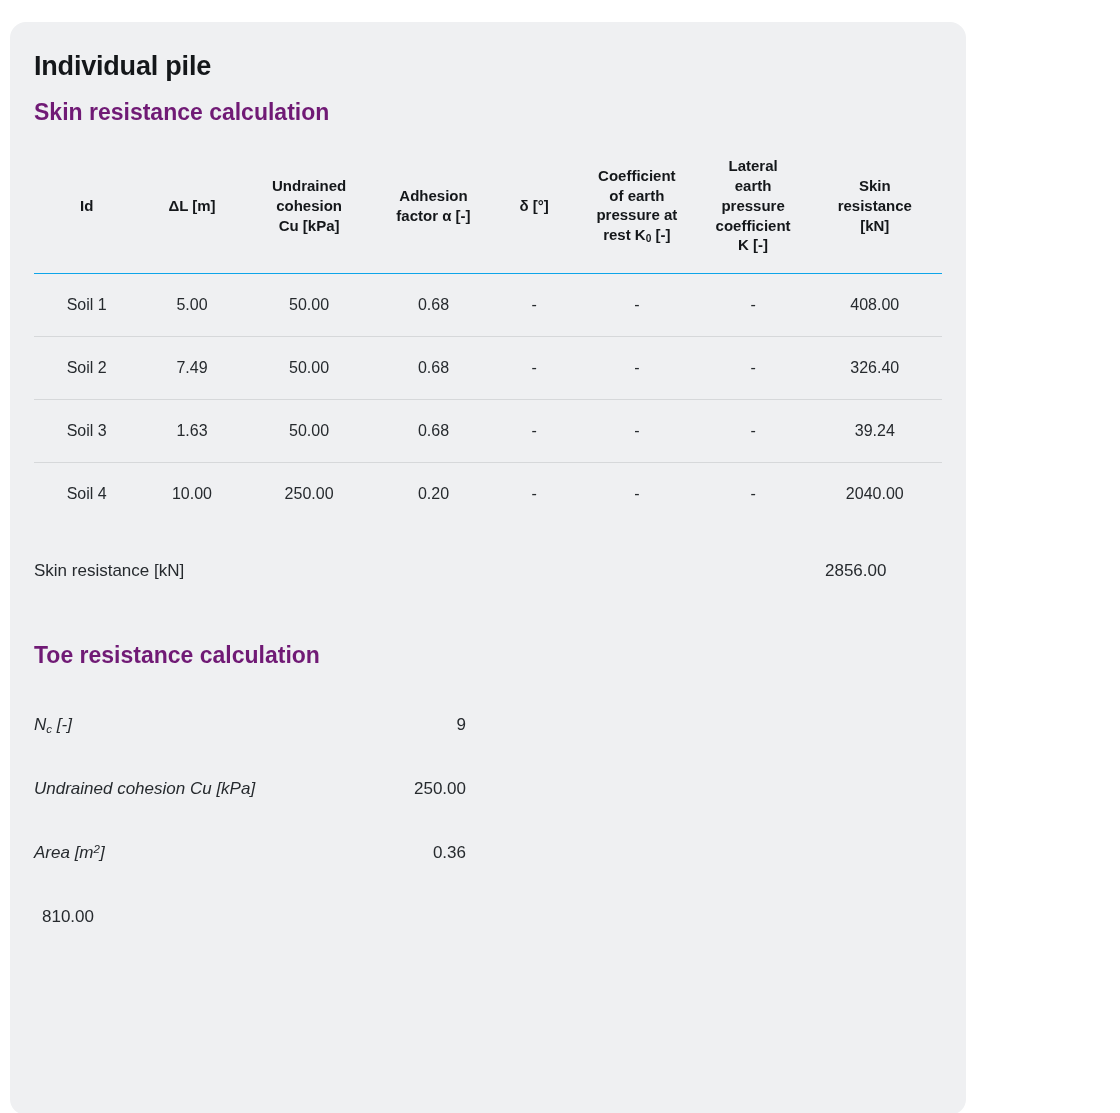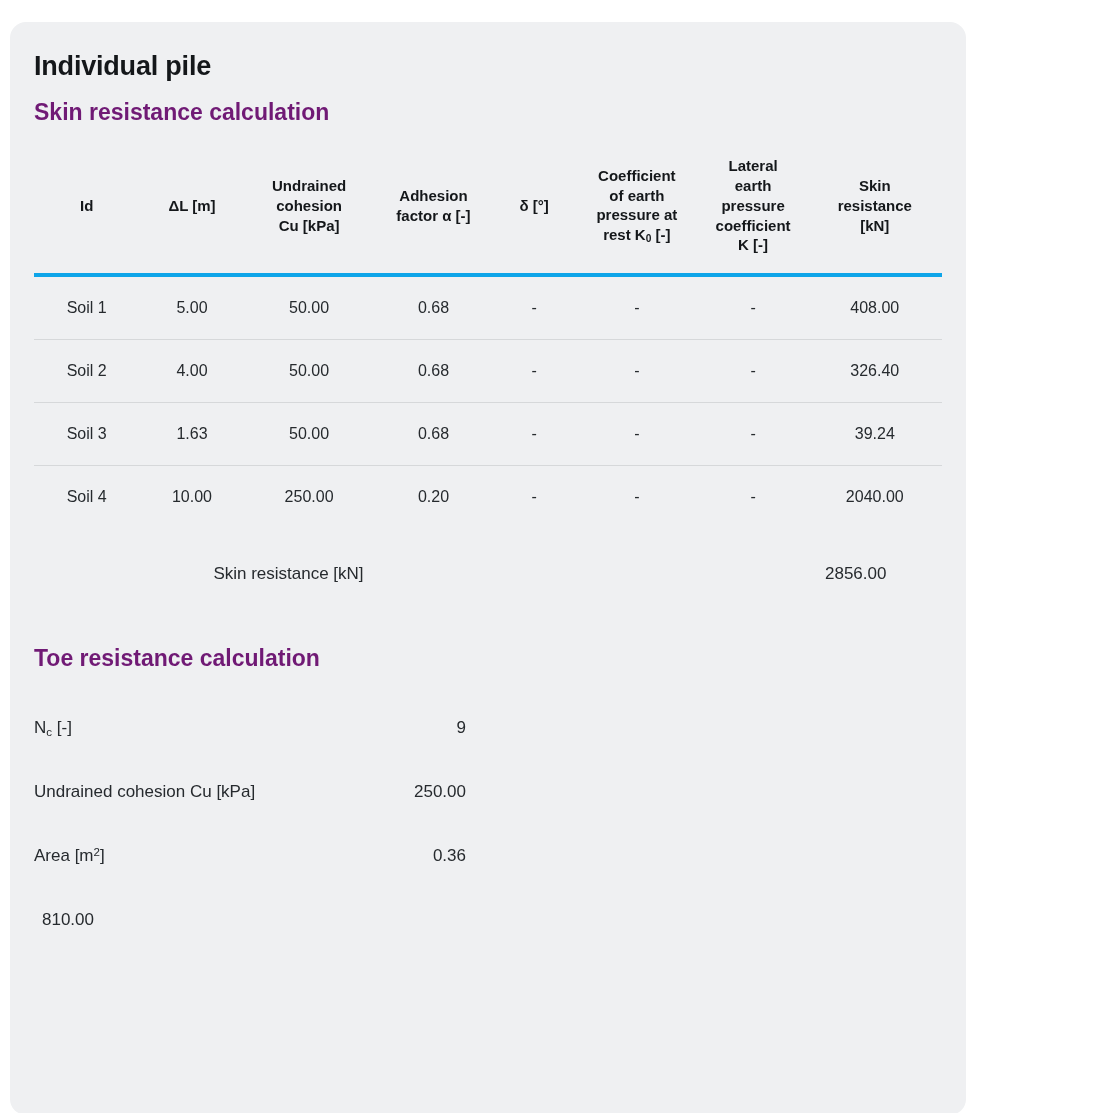--- a/index.html
+++ b/index.html
@@ -73,21 +73,21 @@
   }
   table.skin td {
     font-size: 16px;
     font-weight: normal;
     text-align: center;
     padding: 22px 4px;
     color: #262a2e;
     border-top: 1px solid #d6d8da;
   }
   table.skin tbody tr:first-child td {
-    border-top: 4px solid #0ea5e9;
+    border-top: 1px solid #0ea5e9;
     text-align: center;
   }
   
   .c-id    { width: 11.6%; }
   .c-dl    { width: 11.6%; }
   .c-cu    { width: 14.2%; }
   .c-alpha { width: 13.2%; }
   .c-delta { width: 9.0%; }
   .c-k0    { width: 13.6%; }
   .c-k     { width: 12.0%; }
@@ -98,21 +98,21 @@
 
   
   .total-row {
     display: flex;
     align-items: baseline;
     margin-top: 36px;
     padding-right: 7px;
   }
   .total-row .label {
     flex: 1 1 auto;
-    text-align: center;
+    text-align: left;
     font-size: 17px;
     color: #262a2e;
     padding-right: 0;
   }
   .total-row .spacer { width: 282px; }
   .total-row .value {
     width: 110px;
     font-size: 17px;
     color: #262a2e;
   }
@@ -128,20 +128,21 @@
   .kv {
     display: flex;
     align-items: baseline;
     margin-top: 44px;
   }
   .kv .k {
     flex: 1 1 auto;
     font-size: 17px;
     color: #262a2e;
     white-space: nowrap;
+    font-style: italic;
   }
   .kv .v {
     flex: 0 0 auto;
     font-size: 17px;
     color: #262a2e;
     text-align: right;
     min-width: 60px;
   }
   .col-left .kv .v { padding-right: 0; }
   .col-right .kv { margin-top: 44px; }
@@ -212,21 +213,21 @@
             <td>5.00</td>
             <td>50.00</td>
             <td>0.68</td>
             <td>-</td>
             <td>-</td>
             <td>-</td>
             <td>408.00</td>
           </tr>
           <tr>
             <td>Soil 2</td>
-            <td>4.00</td>
+            <td>7.49</td>
             <td>50.00</td>
             <td>0.68</td>
             <td>-</td>
             <td>-</td>
             <td>-</td>
             <td>326.40</td>
           </tr>
           <tr>
             <td>Soil 3</td>
             <td>1.63</td>

